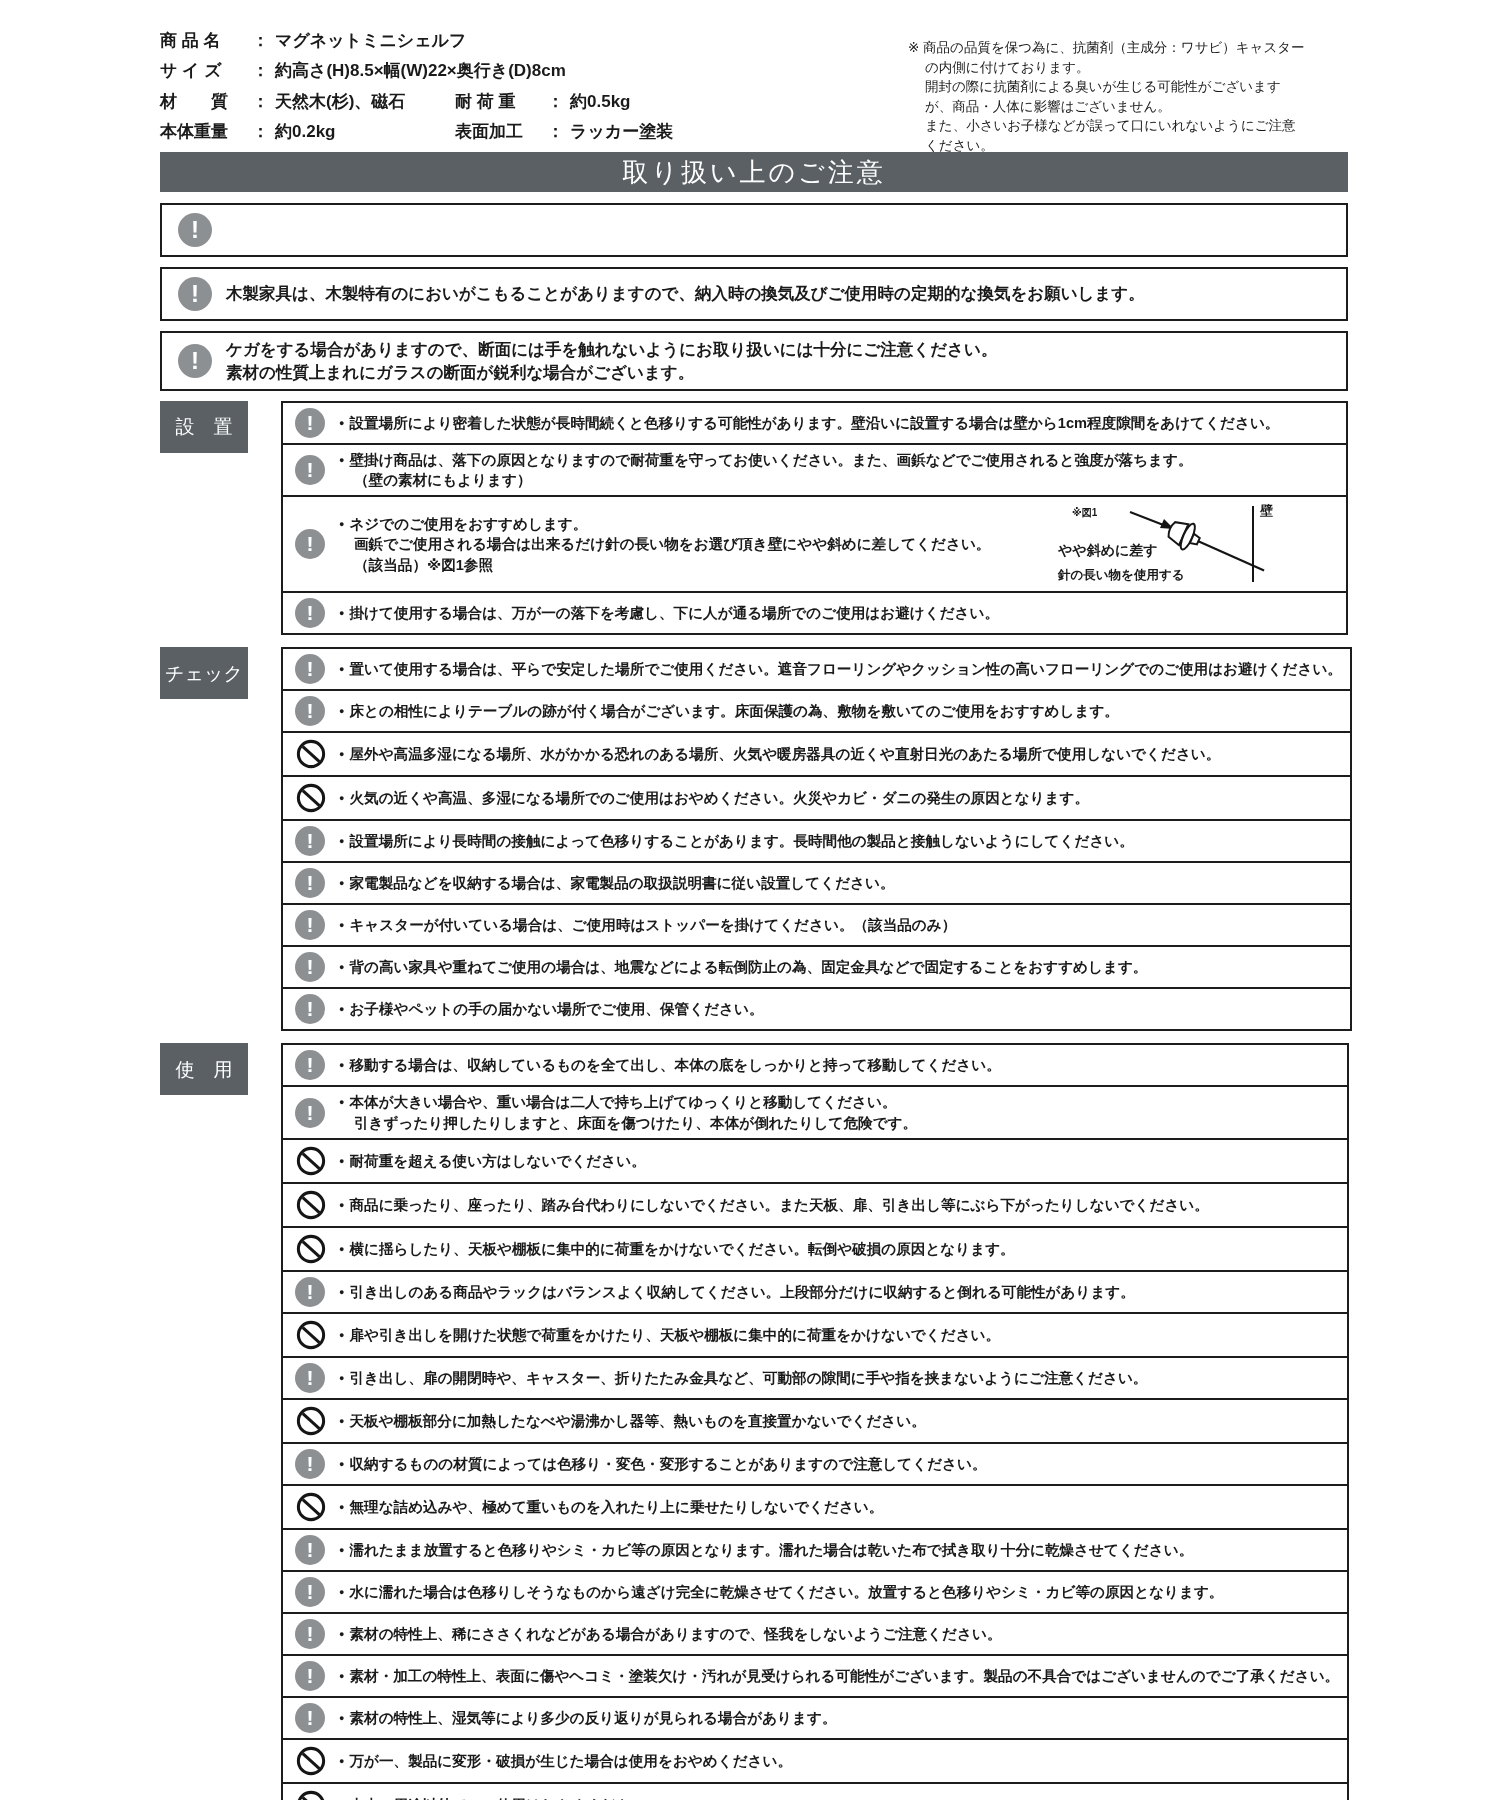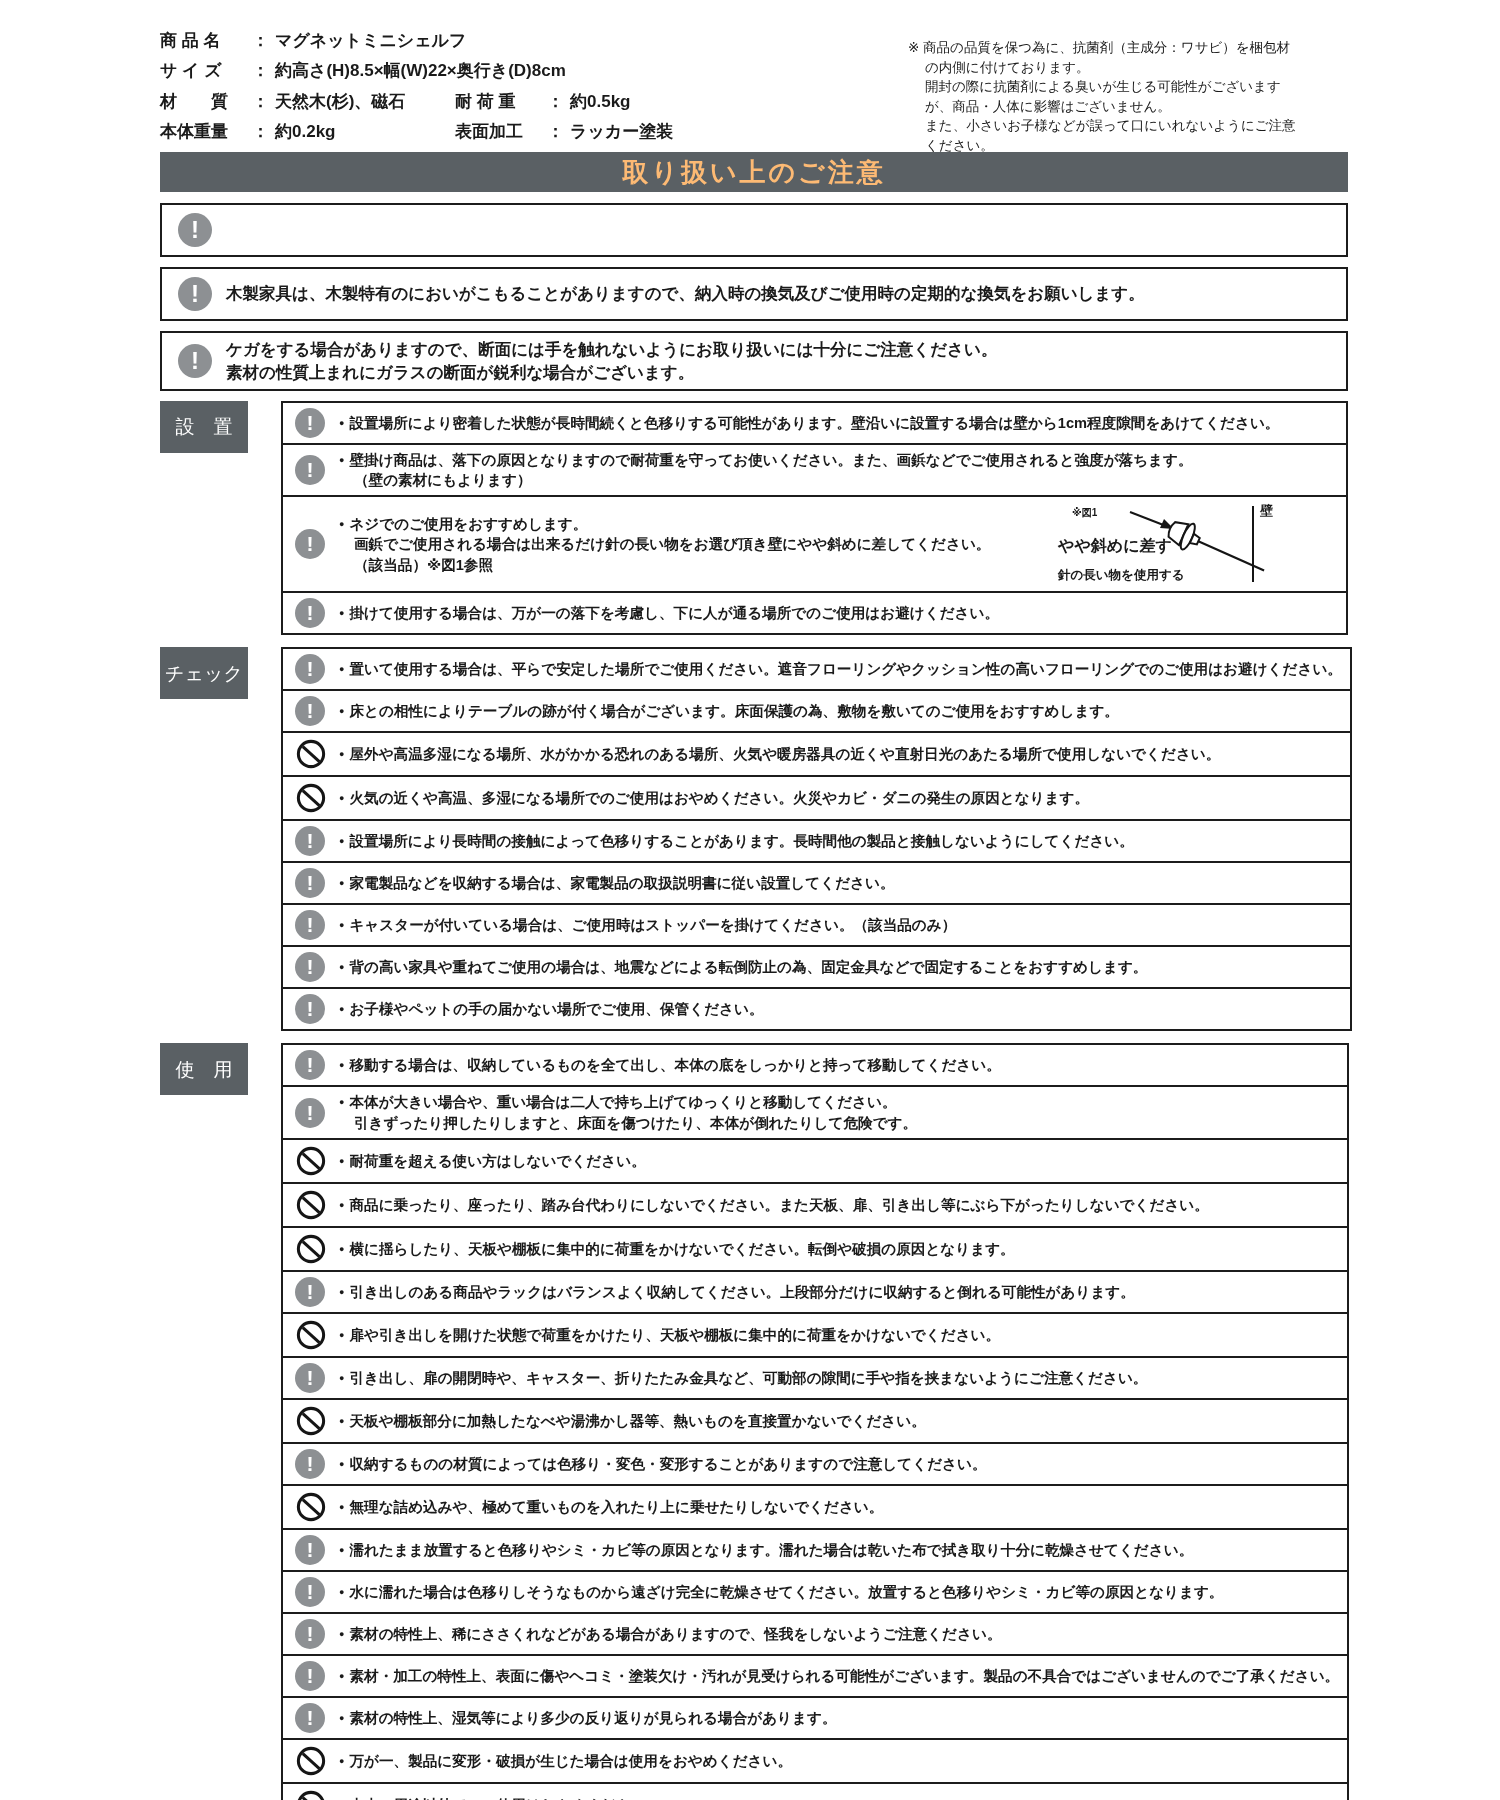--- a/index.html
+++ b/index.html
@@ -16,21 +16,21 @@
   .spec-lab2 { display:inline-block; width:92px; }
   .spec-colon { margin-right:6px; }
 
   
   .pkg-note { position:absolute; left:908px; top:38px; width:455px; font-size:13.5px; font-weight:normal; line-height:1.45; }
   .pkg-note .note-line { white-space:nowrap; }
   .pkg-note .note-line.cont { padding-left:17px; }
 
   
   .main { position:absolute; left:160px; top:152px; width:1188px; }
-  .title-bar { height:40px; background:var(--bar,#5a6064); color:#fdba74; font-size:26px; font-weight:bold;
+  .title-bar { height:40px; background:var(--bar,#5a6064); color:#ffffff; font-size:26px; font-weight:normal;
                letter-spacing:3px; display:flex; align-items:center; justify-content:center; margin-bottom:11px; }
 
   
   .intro-box { border:2px solid #1c1c1c; display:flex; align-items:center; gap:14px;
                padding:5px 10px 5px 16px; margin-bottom:10px; min-height:40px; }
   .intro-text { font-size:16.5px; font-weight:bold; line-height:1.4; }
   .intro-text div { white-space:nowrap; }
 
   
   .ic-ex { flex:none; width:30px; height:30px; border-radius:50%; background:var(--icgray,#8d9093);
@@ -53,21 +53,21 @@
   .row-text { flex:1; font-size:14.6px; font-weight:bold; line-height:1.38; overflow:hidden; }
   .row-text .tline { white-space:nowrap; padding-left:15px; }
   .row-text .tline.first { padding-left:0; }
   .bullet { font-size:9px; vertical-align:2px; margin-right:5px; }
 
   
   .fig1 { flex:none; position:relative; width:280px; height:84px; margin-left:8px; font-weight:bold; }
   .fig1 svg { position:absolute; left:0; top:0; }
   .fig1 .f-label { position:absolute; left:14px; top:4px; font-size:10px; }
   .fig1 .f-wall  { position:absolute; left:202px; top:0; font-size:13px; }
-  .fig1 .f-n1 { position:absolute; left:0; top:34px; font-size:16px; }
+  .fig1 .f-n1 { position:absolute; left:0; top:40px; font-size:14px; }
   .fig1 .f-n2 { position:absolute; left:0; top:65px; font-size:12.5px; }
 </style>
 </head>
 <body>
 
 <div class="page">
   <div class="specs" id="specs">
       <div class="spec-row">
         <span class="spec-g1 wide">
           <span class="spec-lab">商 品 名</span>
@@ -101,21 +101,21 @@
           <span class="spec-val">約0.2kg</span>
         </span>
         <span class="spec-g2">
           <span class="spec-lab2">表面加工</span>
           <span class="spec-colon">：</span>
           <span class="spec-val">ラッカー塗装</span>
         </span>
       </div>
     </div>
   <div class="pkg-note" id="pkgNote">
-      <div class="note-line">※ 商品の品質を保つ為に、抗菌剤（主成分：ワサビ）を梱包材</div>
+      <div class="note-line">※ 商品の品質を保つ為に、抗菌剤（主成分：ワサビ）キャスター</div>
       <div class="note-line cont">の内側に付けております。</div>
       <div class="note-line cont">開封の際に抗菌剤による臭いが生じる可能性がございます</div>
       <div class="note-line cont">が、商品・人体に影響はございません。</div>
       <div class="note-line cont">また、小さいお子様などが誤って口にいれないようにご注意</div>
       <div class="note-line cont">ください。</div>
     </div>
   <div class="main">
     <div class="title-bar">取り扱い上のご注意</div>
     <div id="intro">
         <div class="intro-box">

